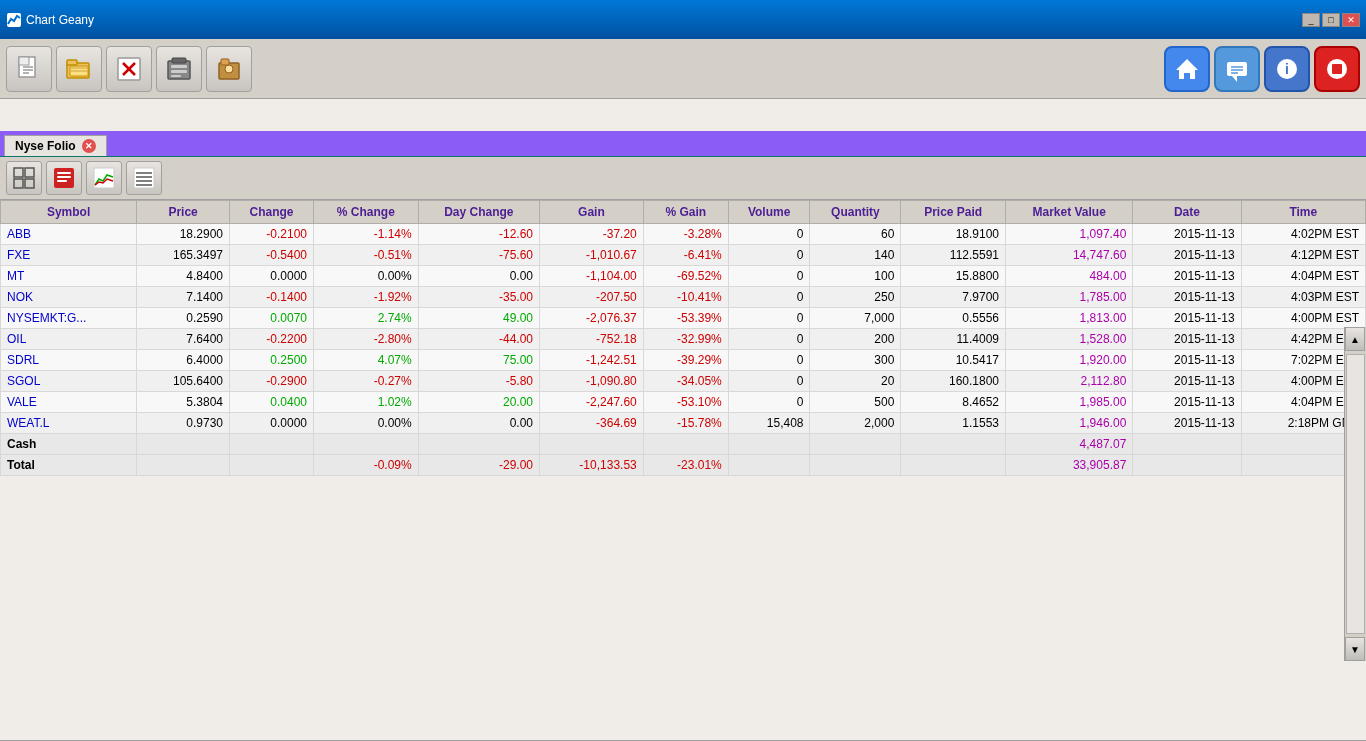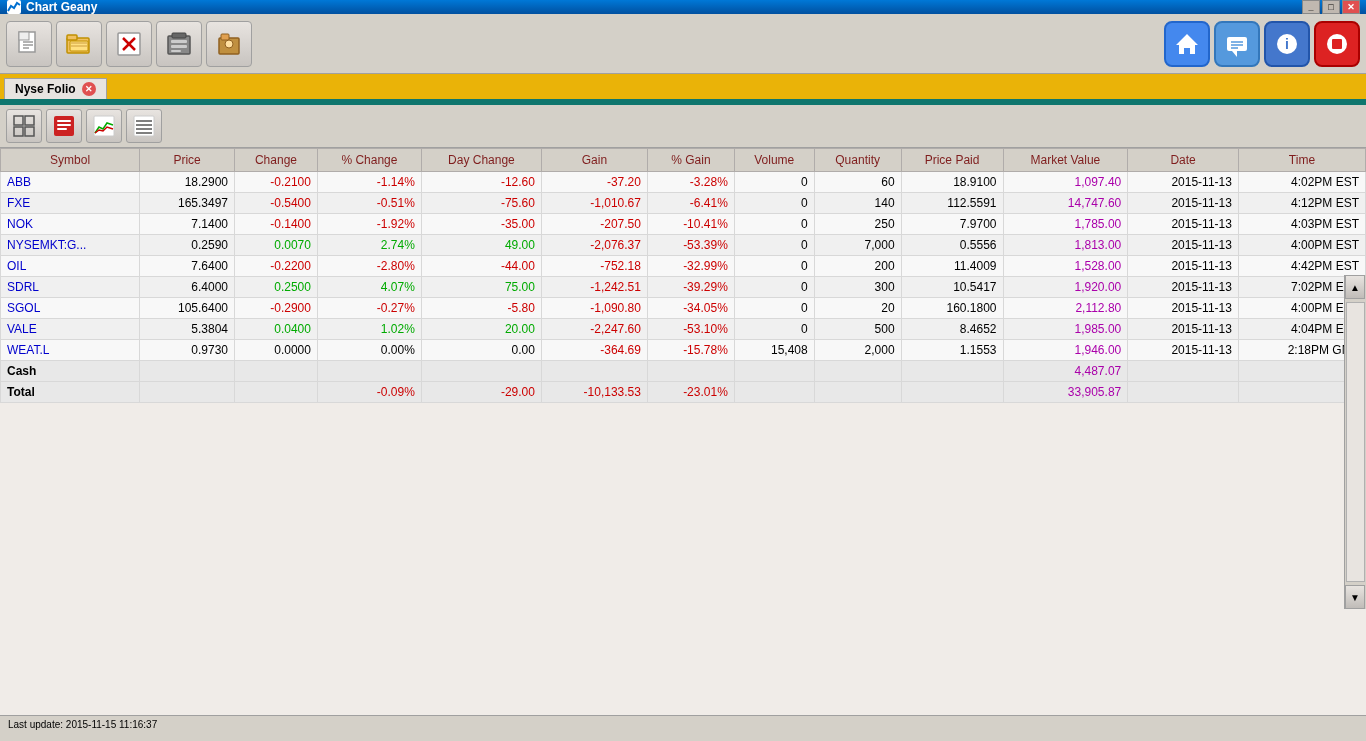--- a/index.html
+++ b/index.html
@@ -1,27 +1,27 @@
 <!DOCTYPE html>
 <html><head>
   <meta charset="utf-8">
   <style>
     * { margin: 0; padding: 0; box-sizing: border-box; }
     body { font-family: Arial, sans-serif; font-size: 12px; background: #d4d0c8; width: 1366px; height: 741px; overflow: hidden; }
 
     
     .title-bar {
       background: linear-gradient(to bottom, #0078d7, #0050a0);
-      height: 14px;
+      height: 39px;
       display: flex;
       align-items: center;
       padding: 4px 6px;
       color: white;
       font-size: 12px;
-      font-weight: bold;
+      font-weight: normal;
     }
     .title-bar-icon { width: 16px; height: 16px; margin-right: 4px; display: flex; align-items: center; justify-content: center; }
     .title-bar-title { flex: 1; }
     .title-bar-controls { display: flex; gap: 2px; }
     .title-bar-btn {
       width: 18px; height: 14px; background: #c0b8b0; border: 1px solid #888;
       display: flex; align-items: center; justify-content: center; font-size: 9px; cursor: pointer;
       color: #000;
     }
 
@@ -55,24 +55,25 @@
     }
     .toolbar-btn-right {
       width: 46px; height: 46px;
       border-radius: 8px;
       display: flex; align-items: center; justify-content: center;
       cursor: pointer; font-size: 22px;
     }
 
     
     .tab-bar {
-      background: #eab308;
+      background: #8b5cf6;
       padding: 4px 0 0 4px;
-      border-bottom: 6px solid #0f766e;
+      border-bottom: 1px solid #0f766e;
       display: flex;
+      margin-top: 32px;
     }
     .tab {
       background: #e8e4e0;
       border: 1px solid #a0a0a0;
       border-bottom: none;
       padding: 3px 10px;
       display: flex; align-items: center; gap: 6px;
       font-size: 12px; font-weight: bold;
       cursor: pointer;
     }
@@ -117,22 +118,22 @@
     table {
       width: 100%;
       border-collapse: collapse;
       font-size: 12px;
     }
     thead tr th {
       background: #d4d0c8;
       border: 1px solid #b0acaa;
       padding: 4px 6px;
       text-align: center;
-      font-weight: normal;
-      color: #7f1d1d;
+      font-weight: bold;
+      color: #4c1d95;
       white-space: nowrap;
     }
     tbody tr { background: #f8f8f8; }
     tbody tr:nth-child(even) { background: #f0f0f0; }
     tbody tr.cash-row, tbody tr.total-row { background: #e8e8e8; }
     td {
       border: 1px solid #d8d8d8;
       padding: 3px 6px;
       text-align: right;
       white-space: nowrap;
@@ -349,20 +350,35 @@
     <td class="red">-1,010.67</td>
     <td class="red">-6.41%</td>
     <td class="black">0</td>
     <td class="black">140</td>
     <td class="black">112.5591</td>
     <td class="purple">14,747.60</td>
     <td class="black">2015-11-13</td>
     <td class="black">4:12PM EST</td>
   </tr>
               <tr>
+    <td class="symbol-col">MT</td>
+    <td class="black">4.8400</td>
+    <td class="black">0.0000</td>
+    <td class="black">0.00%</td>
+    <td class="black">0.00</td>
+    <td class="red">-1,104.00</td>
+    <td class="red">-69.52%</td>
+    <td class="black">0</td>
+    <td class="black">100</td>
+    <td class="black">15.8800</td>
+    <td class="purple">484.00</td>
+    <td class="black">2015-11-13</td>
+    <td class="black">4:04PM EST</td>
+  </tr>
+              <tr>
     <td class="symbol-col">NOK</td>
     <td class="black">7.1400</td>
     <td class="red">-0.1400</td>
     <td class="red">-1.92%</td>
     <td class="red">-35.00</td>
     <td class="red">-207.50</td>
     <td class="red">-10.41%</td>
     <td class="black">0</td>
     <td class="black">250</td>
     <td class="black">7.9700</td>

